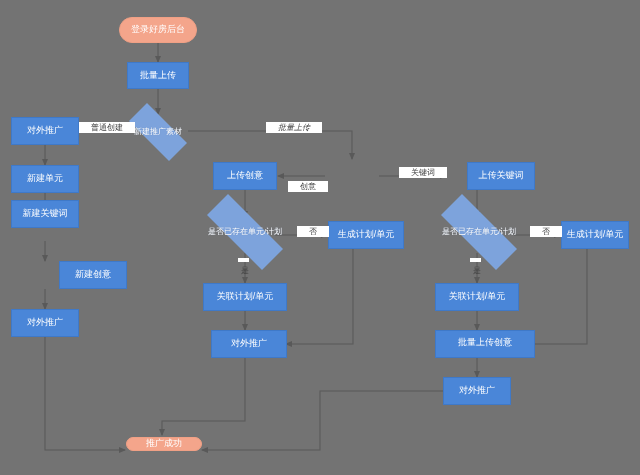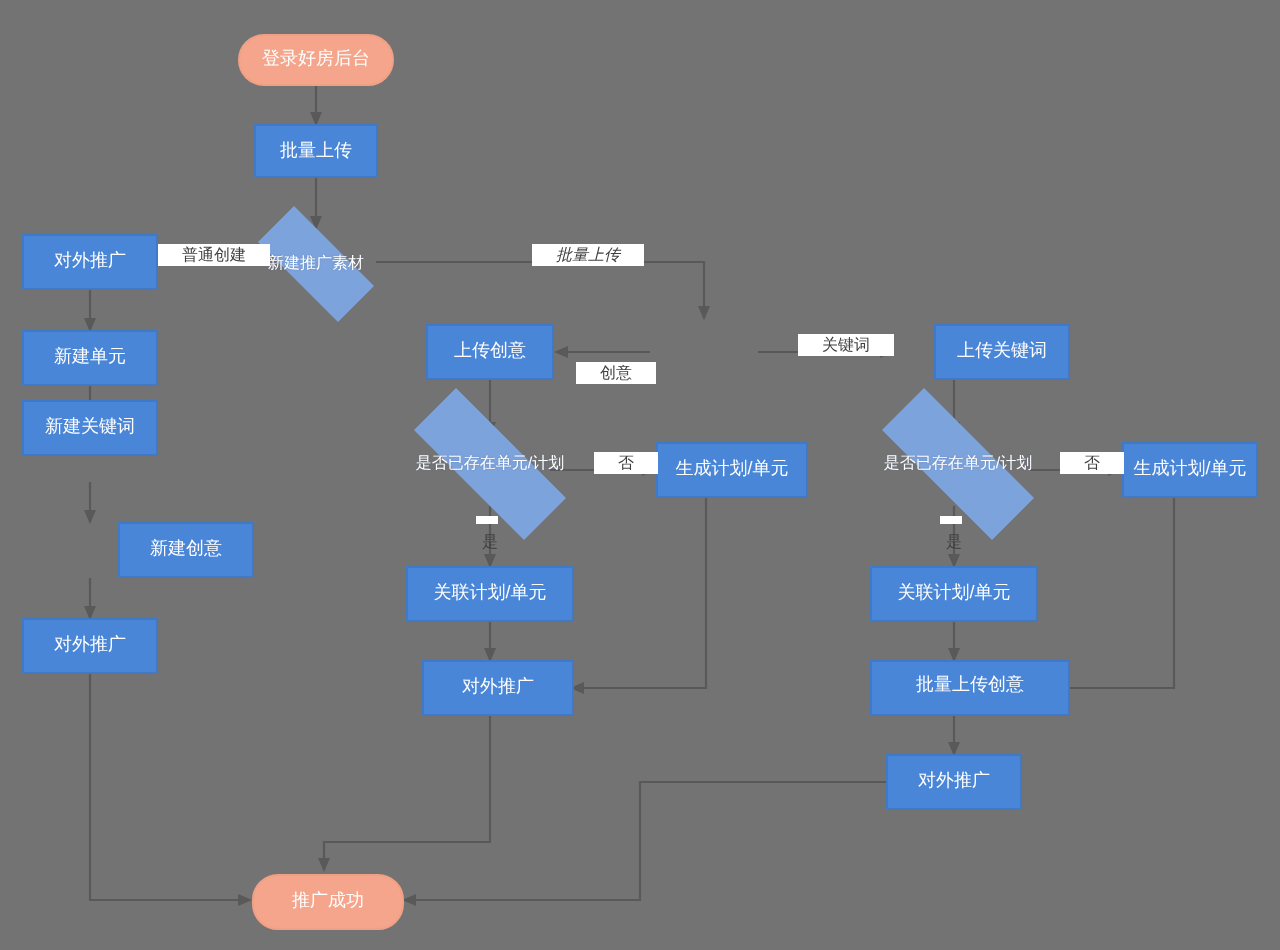--- a/index.html
+++ b/index.html
@@ -212,21 +212,21 @@
   </div>
 
   <div class="node rect" style="left:435px; top:330px; width:100px; height:28px;font-family:Liberation Mono, monospace;">
     <span>批量上传创意</span>
   </div>
 
   <div class="node rect" style="left:443px; top:377px; width:68px; height:28px;">
     <span>对外推广</span>
   </div>
 
-  <div class="node terminator" style="left:126px; top:437px; width:76px; height:28px;">
+  <div class="node terminator" style="left:126px; top:437px; width:76px; height:14px;">
     <span>推广成功</span>
   </div>
 
   <div class="edge-label" style="left:79px; top:122px;">
     <span>普通创建</span>
   </div>
   <div class="edge-label" style="left:266px; top:122px;font-style:italic;">
     <span>批量上传</span>
   </div>
   <div class="edge-label" style="left:288px; top:181px;">

